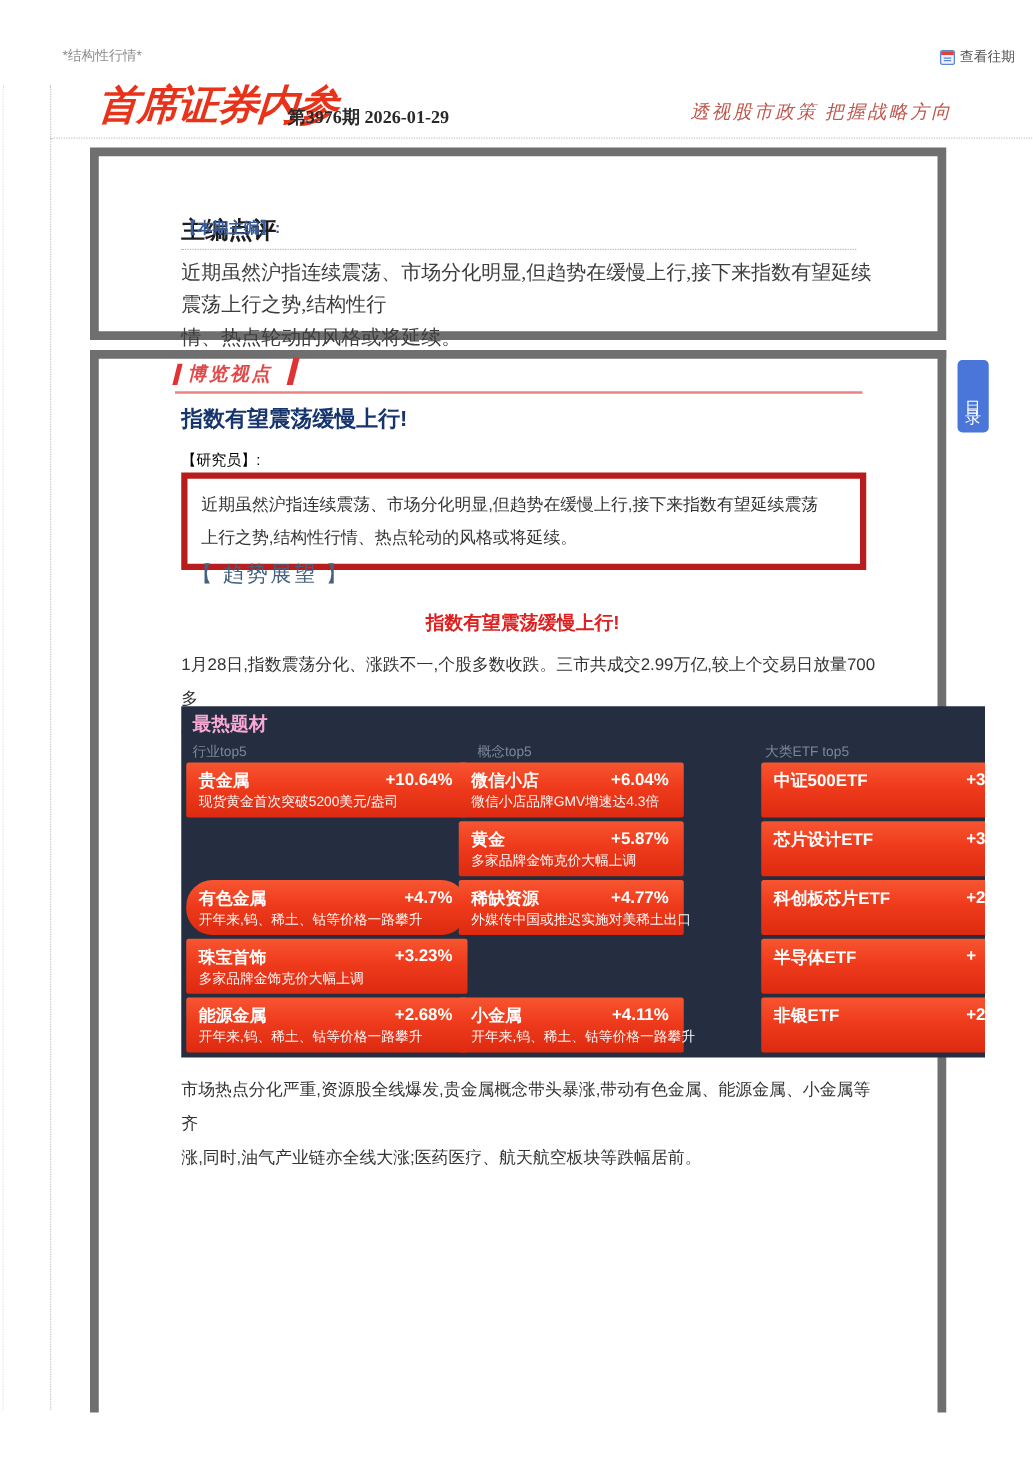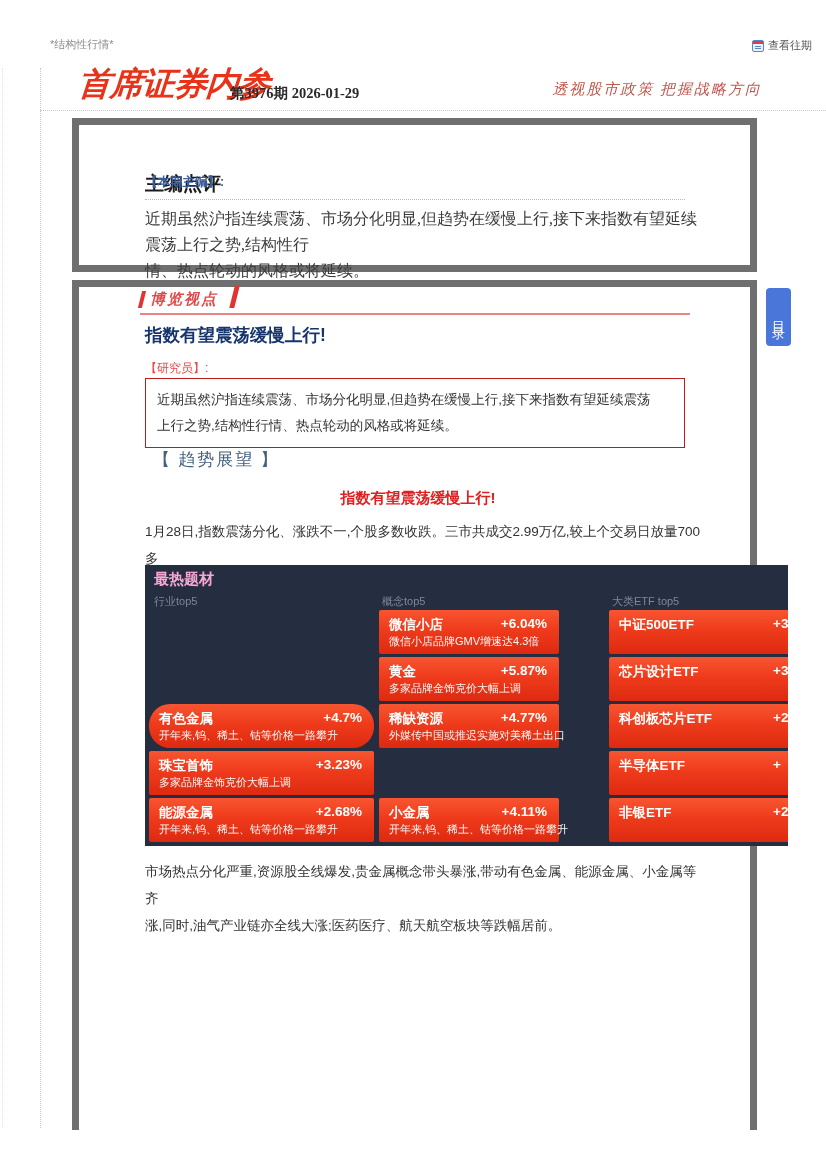--- a/index.html
+++ b/index.html
@@ -36,41 +36,41 @@
        color:#fff;font-size:13px;display:flex;flex-direction:column;align-items:center;justify-content:center;
        gap:6px;cursor:pointer;z-index:4;line-height:1;}
   
   .kick-wrap{position:absolute;left:140px;top:288px;z-index:2;height:26px;}
   .kick-bar1{position:absolute;left:0;top:3px;width:4px;height:17px;background:#e03333;transform:skewX(-14deg);}
   .kick-bar2{position:absolute;left:92px;top:-2px;width:5px;height:22px;background:#e03333;transform:skewX(-14deg);}
   .kick-txt{position:absolute;left:10px;top:2px;font-size:15px;font-style:italic;color:#e14a4a;
             letter-spacing:2px;font-family:"Liberation Serif",serif;font-weight:bold;white-space:nowrap;}
   .kick-line{position:absolute;left:140px;top:313px;width:550px;height:2px;background:#ec8383;z-index:2;}
   .art-title{position:absolute;left:145px;top:323px;font-size:17.5px;font-weight:bold;color:#16356d;z-index:2;}
-  .researcher{position:absolute;left:145px;top:360px;font-size:12px;color:#ef4444;z-index:2;}
-  .abstract{position:absolute;left:145px;top:378px;width:516px;border:1px solid #b91c1c;padding:8px 11px;
+  .researcher{position:absolute;left:145px;top:360px;font-size:12px;color:#000000;z-index:2;}
+  .abstract{position:absolute;left:145px;top:378px;width:516px;border:5px solid #b91c1c;padding:8px 11px;
             font-size:13.5px;color:#333;line-height:26px;white-space:pre-line;z-index:2;font-weight:500;}
   .subsec{position:absolute;left:153px;top:448px;font-size:17px;color:#44617f;letter-spacing:2px;
           font-family:"Liberation Serif",serif;z-index:2;}
   .headline{position:absolute;left:145px;top:489px;width:546px;text-align:center;font-size:15px;
             font-weight:bold;color:#e02020;z-index:2;}
   .para{position:absolute;left:145px;width:560px;font-size:13.5px;color:#333;line-height:27px;
         white-space:pre-line;z-index:2;}
   .para1{top:518px;}
   .para2{top:858px;}
   
   .htable{position:absolute;left:145px;top:565px;width:643px;height:281px;background:#242e40;
           overflow:hidden;z-index:3;}
   .httl{position:absolute;left:9px;top:5px;color:#f9a8d4;font-size:15px;font-weight:bold;}
   .col-h{position:absolute;top:29px;color:#7d8799;font-size:11px;}
   .ch0{left:9px}.ch1{left:237px}.ch2{left:467px}
   .cell{position:absolute;height:44px;border-radius:2px;color:#fff;
         background:linear-gradient(180deg,#f75531 0%,#ef3b1c 45%,#dd2a10 100%);}
   .cw0{left:4px;width:225px;}
-  .cw1{left:234px;width:180px;}
+  .cw1{left:222px;width:180px;}
   .cw2{left:464px;width:224px;}
   .cell .nm{position:absolute;left:10px;top:6px;font-size:13.5px;font-weight:bold;white-space:nowrap;}
   .cell .pc{position:absolute;right:12px;top:6px;font-size:13.5px;font-weight:bold;}
   .cw2 .pc{right:auto;left:164px;}
   .cell .nt{position:absolute;left:10px;bottom:5px;font-size:11px;font-weight:500;
             color:rgba(255,255,255,0.96);white-space:nowrap;}
 </style>
 </head>
 <body>
 
@@ -116,20 +116,25 @@
   <div class="abstract">近期虽然沪指连续震荡、市场分化明显,但趋势在缓慢上行,接下来指数有望延续震荡
 上行之势,结构性行情、热点轮动的风格或将延续。</div>
   <div class="subsec">【 趋势展望 】</div>
   <div class="headline">指数有望震荡缓慢上行!</div>
   <div class="para para1">1月28日,指数震荡分化、涨跌不一,个股多数收跌。三市共成交2.99万亿,较上个交易日放量700多
 亿;共有3600多股收跌。</div>
 
   <div class="htable">
     <div class="httl">最热题材</div>
   <div class="col-h ch0">行业top5</div>
+      <div class="cell cw0" style="top: 45px;">
+        <span class="nm">贵金属</span>
+        <span class="pc">+10.64%</span>
+        <span class="nt">现货黄金首次突破5200美元/盎司</span>
+      </div>
       <div class="cell cw0" style="top: 139px; border-radius: 21px;">
         <span class="nm">有色金属</span>
         <span class="pc">+4.7%</span>
         <span class="nt">开年来,钨、稀土、钴等价格一路攀升</span>
       </div>
       <div class="cell cw0" style="top: 186px;">
         <span class="nm">珠宝首饰</span>
         <span class="pc">+3.23%</span>
         <span class="nt">多家品牌金饰克价大幅上调</span>
       </div>

